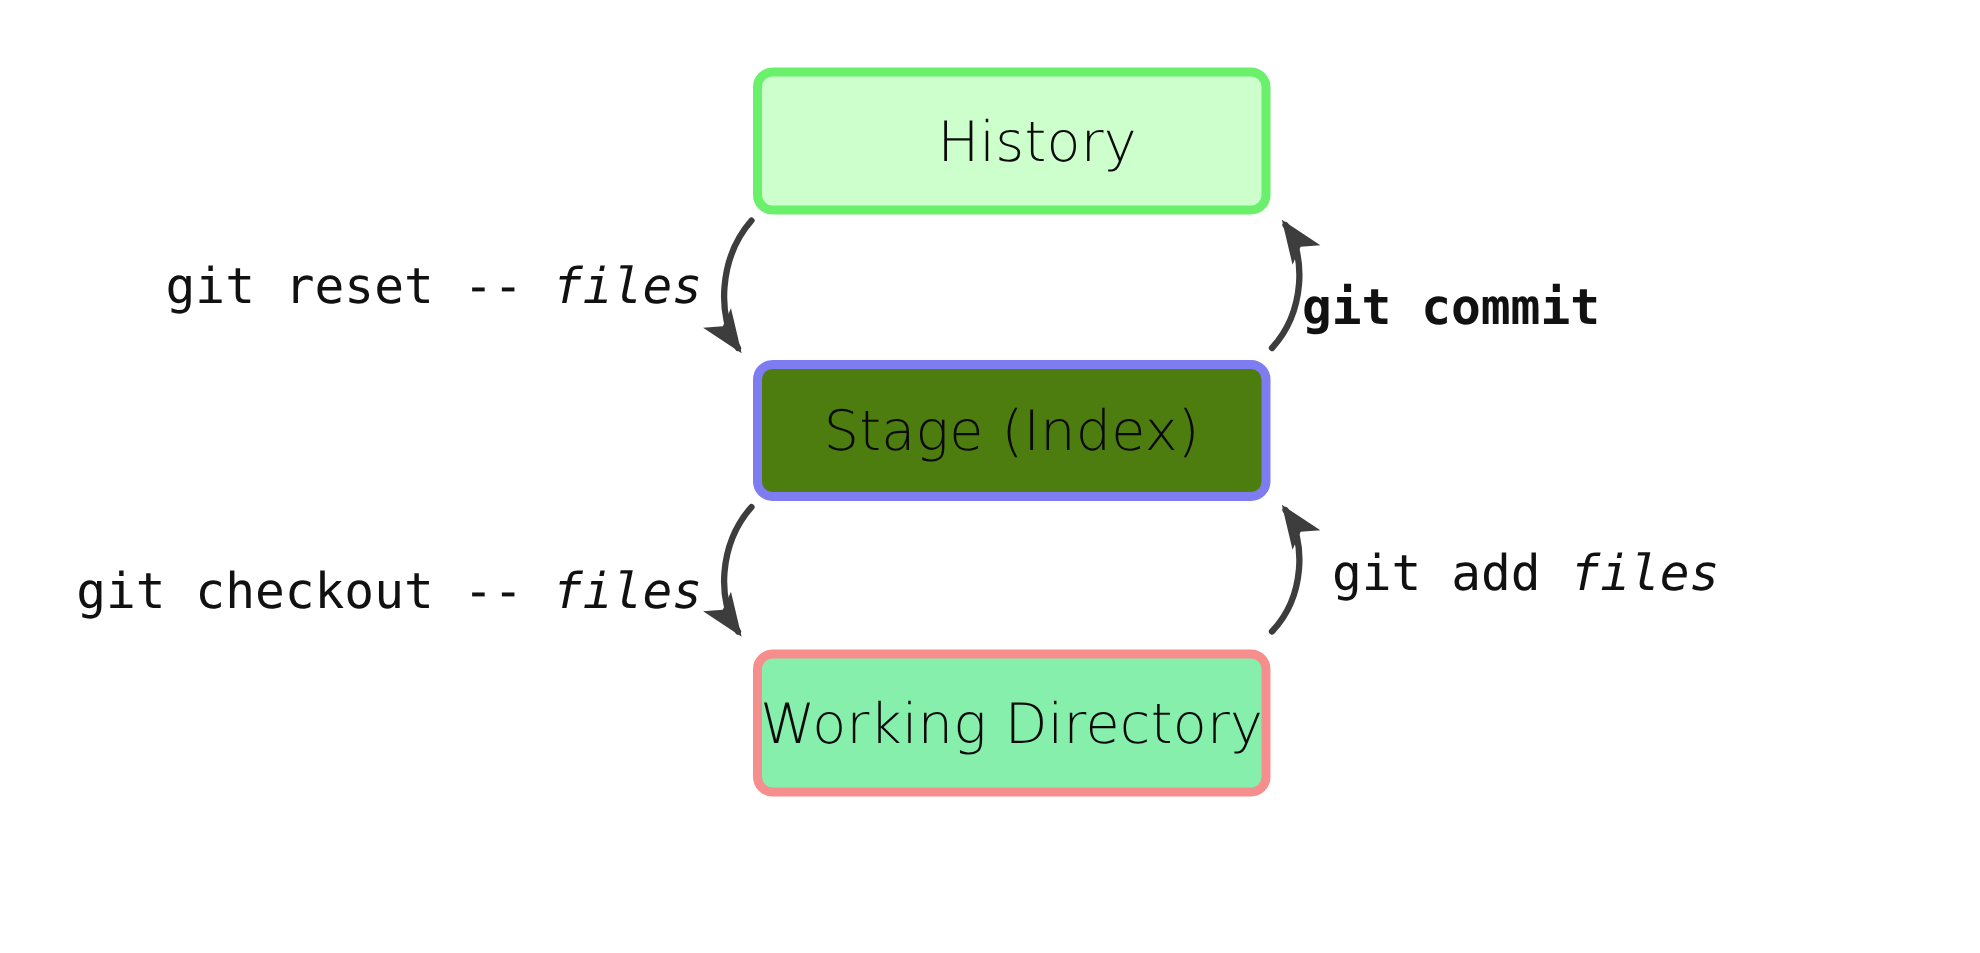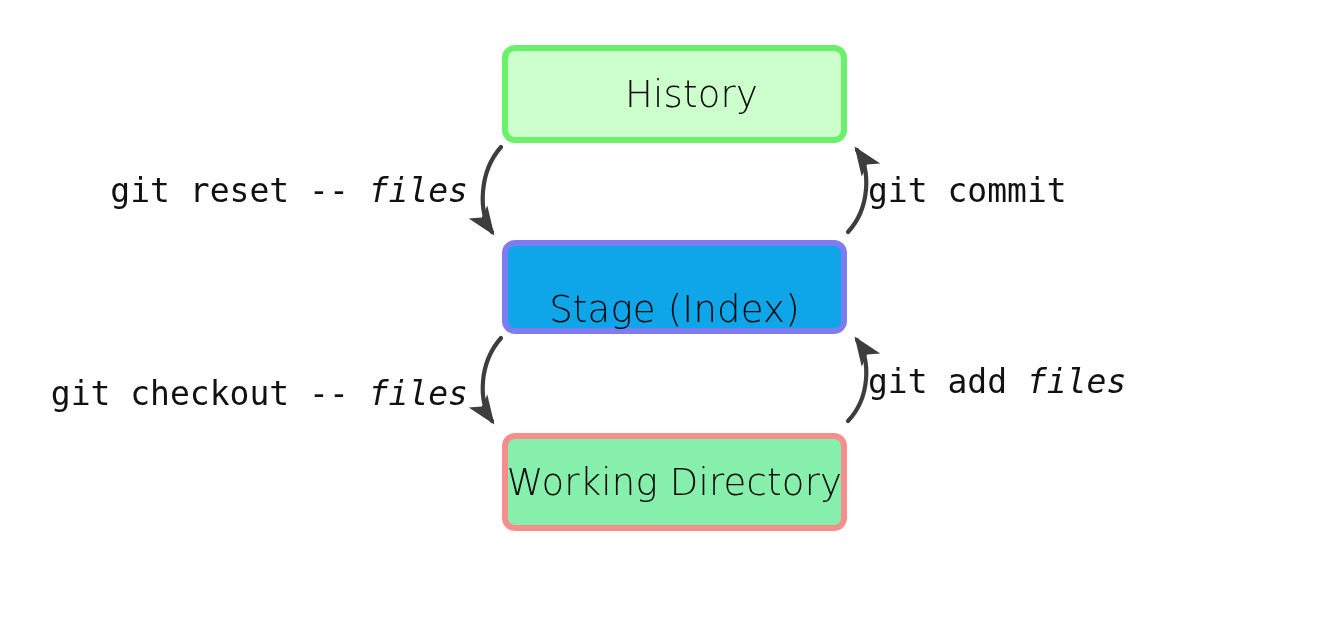--- a/index.html
+++ b/index.html
@@ -84,23 +84,23 @@
   }
   .cmd-left {
     text-align: right;
     right: 852px;
   }
   .cmd-right {
     text-align: left;
     left: 868px;
   }
   #label-reset   { top: 174px; }
-  #label-commit  { top: 174px; }
+  #label-commit  { top: 188px; font-weight: bold; }
   #label-checkout{ top: 377px; }
-  #label-add     { top: 365px; }
+  #label-add     { top: 365px; margin-left: 20px; }
 </style>
 </head>
 <body>
 
 <div id="diagram-root" style="background: rgb(255, 255, 255);">
 
   <svg id="arrow-layer" viewBox="0 0 1320 635" width="1320" height="635" xmlns="http://www.w3.org/2000/svg">
     <defs>
       <marker id="arrowhead" markerWidth="9" markerHeight="9" refX="6.2" refY="3.1" orient="auto" markerUnits="strokeWidth">
         <path d="M0.4,0.4 L7.2,3.1 L0.4,5.8 L2.0,3.1 Z" fill="#3d3d3d"></path>
@@ -113,21 +113,21 @@
 
     <path d="M 501,338 C 479,363 478,401 492,421" fill="none" stroke="#3d3d3d" stroke-width="4.2" stroke-linecap="round" marker-end="url(#arrowhead)"></path>
 
     <path d="M 848,421 C 870,398 871,360 857,340" fill="none" stroke="#3d3d3d" stroke-width="4.2" stroke-linecap="round" marker-end="url(#arrowhead)"></path>
   </svg>
 
   <div class="node-box" id="box-history" style="border-color: rgb(106, 240, 106); background: rgb(204, 255, 204); padding-left: 34px;">
     <span class="node-label">History</span>
   </div>
 
-  <div class="node-box" id="box-stage" style="border-color: rgb(125, 124, 240); background: #0ea5e9; align-items: flex-end;">
+  <div class="node-box" id="box-stage" style="border-color: rgb(125, 124, 240); background: #4d7c0f;">
     <span class="node-label">Stage (Index)</span>
   </div>
 
   <div class="node-box" id="box-working" style="border-color: rgb(247, 142, 142); background: #86efac;">
     <span class="node-label">Working Directory</span>
   </div>
 
   <div class="cmd-label cmd-left" id="label-reset">
     <span>git reset --</span><span class="arg" style="white-space: pre;"> files</span>
   </div>

